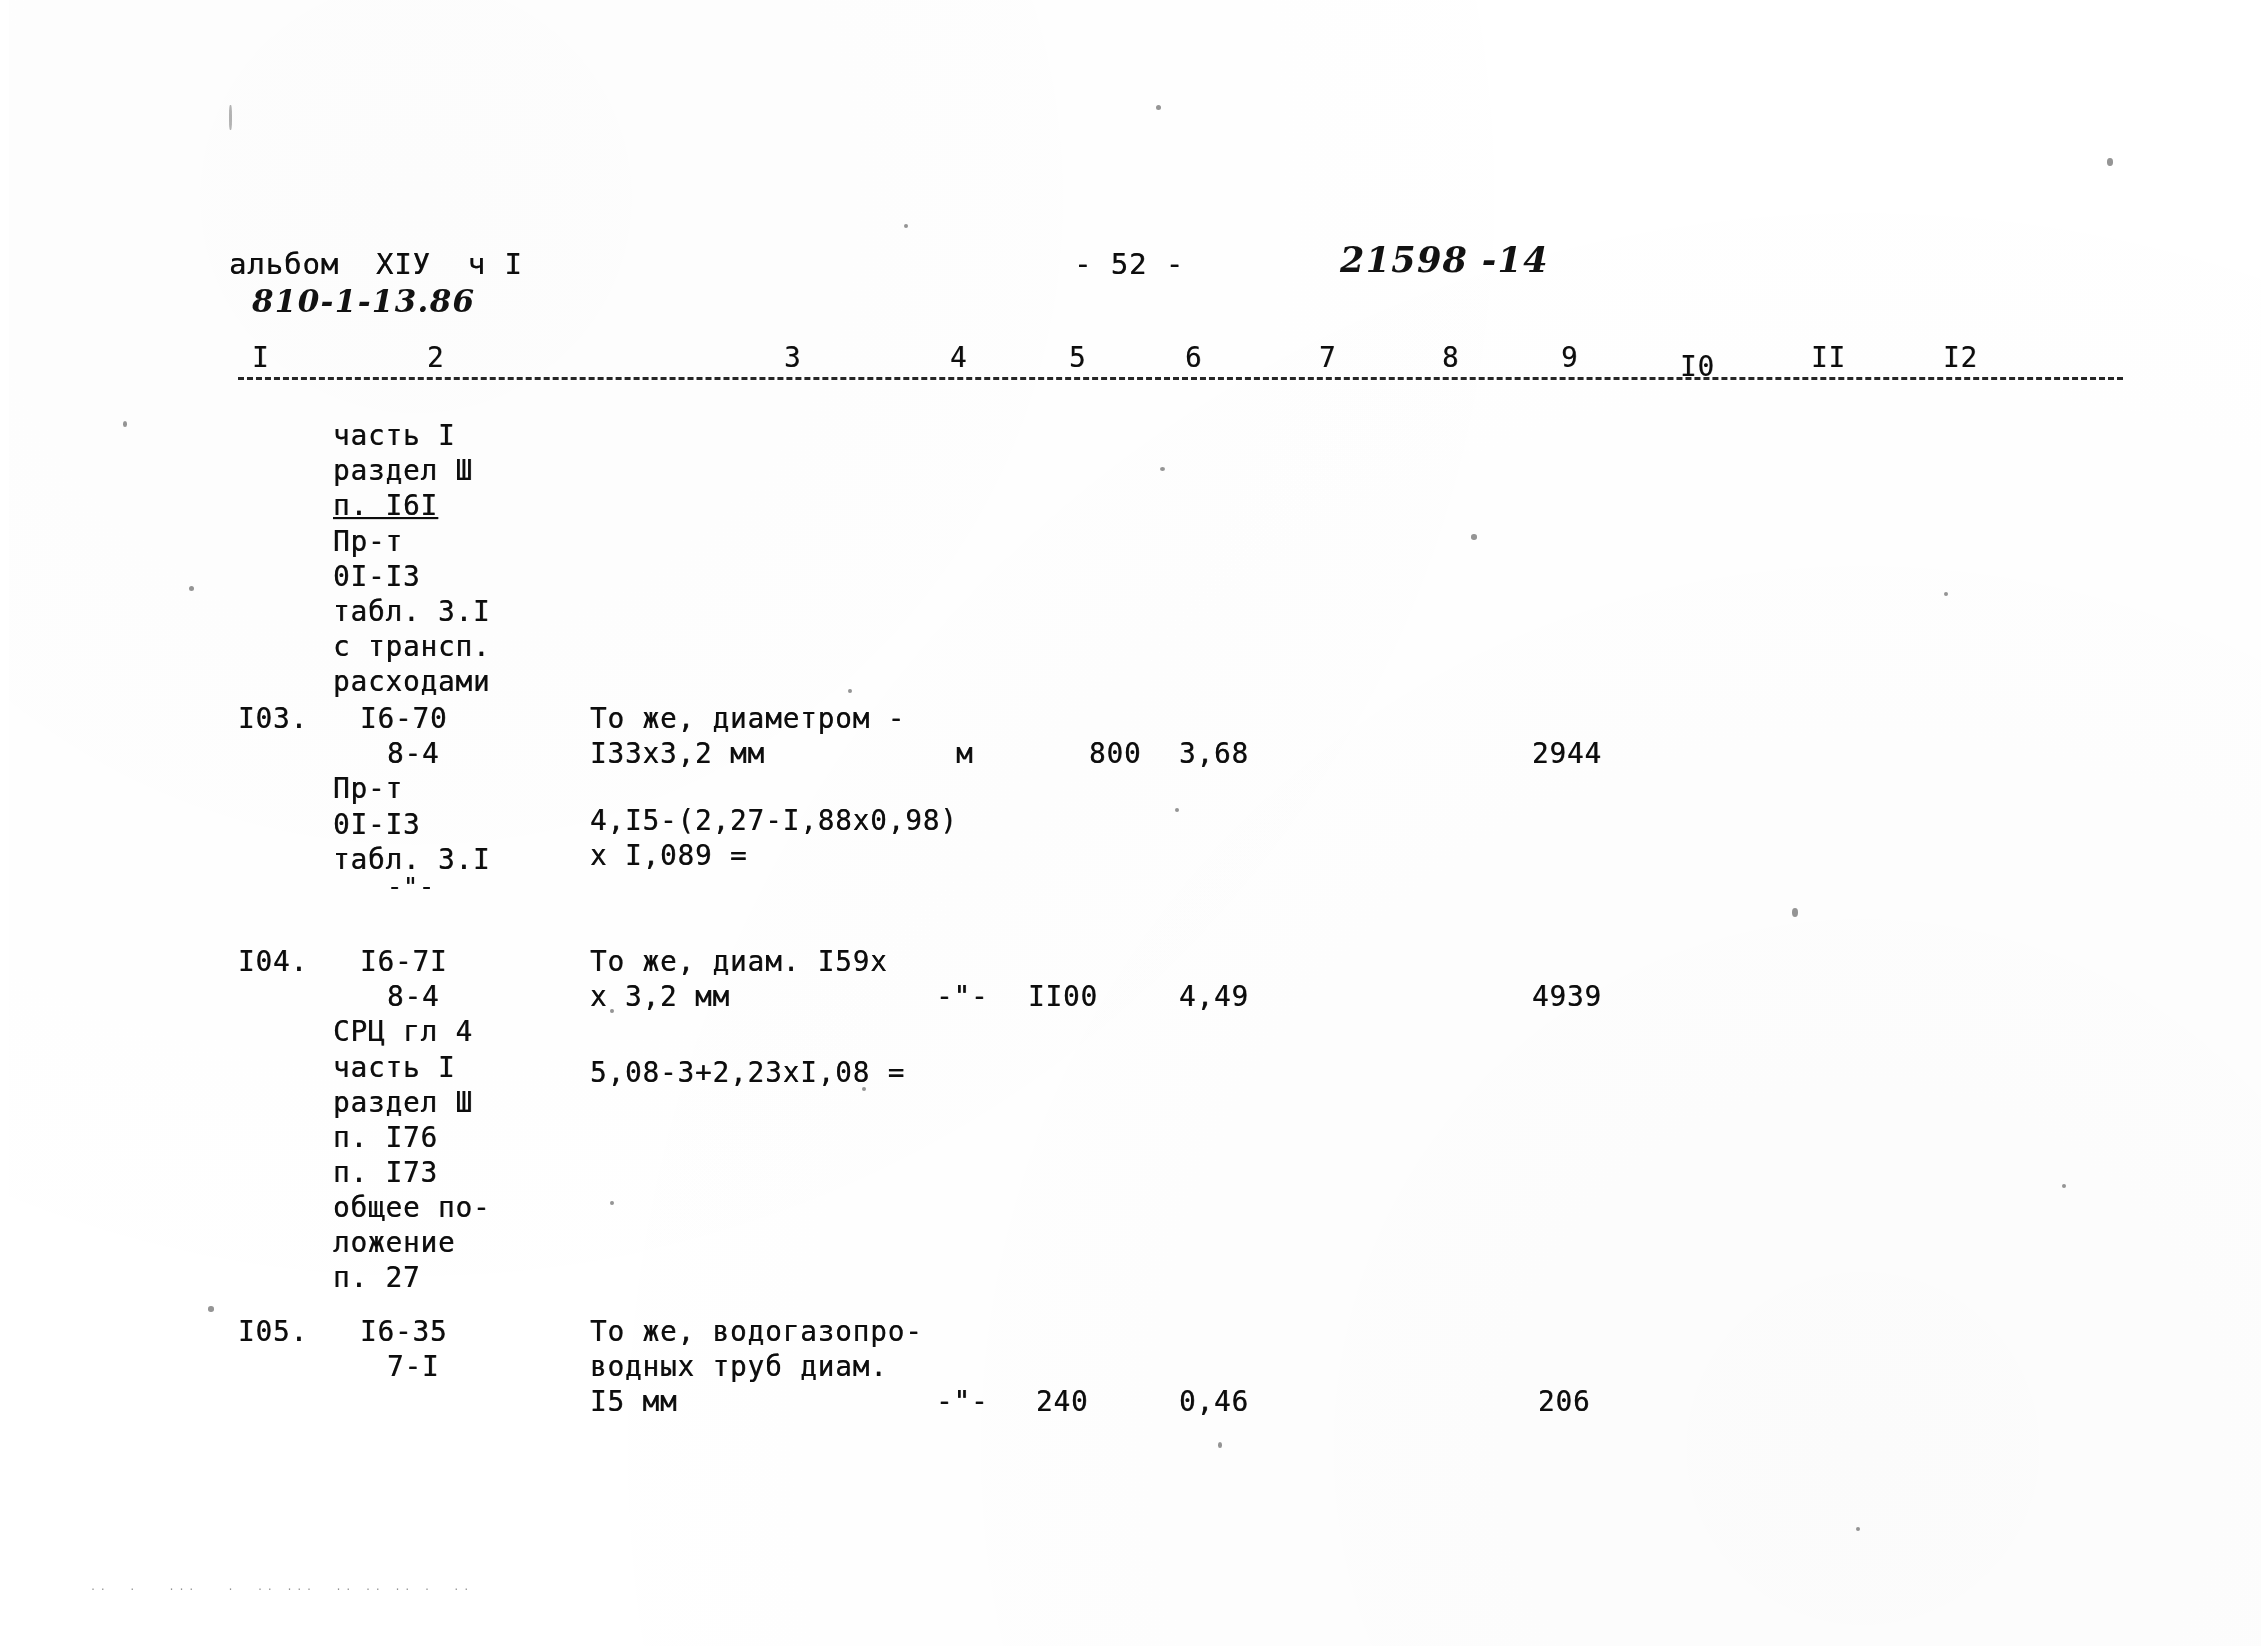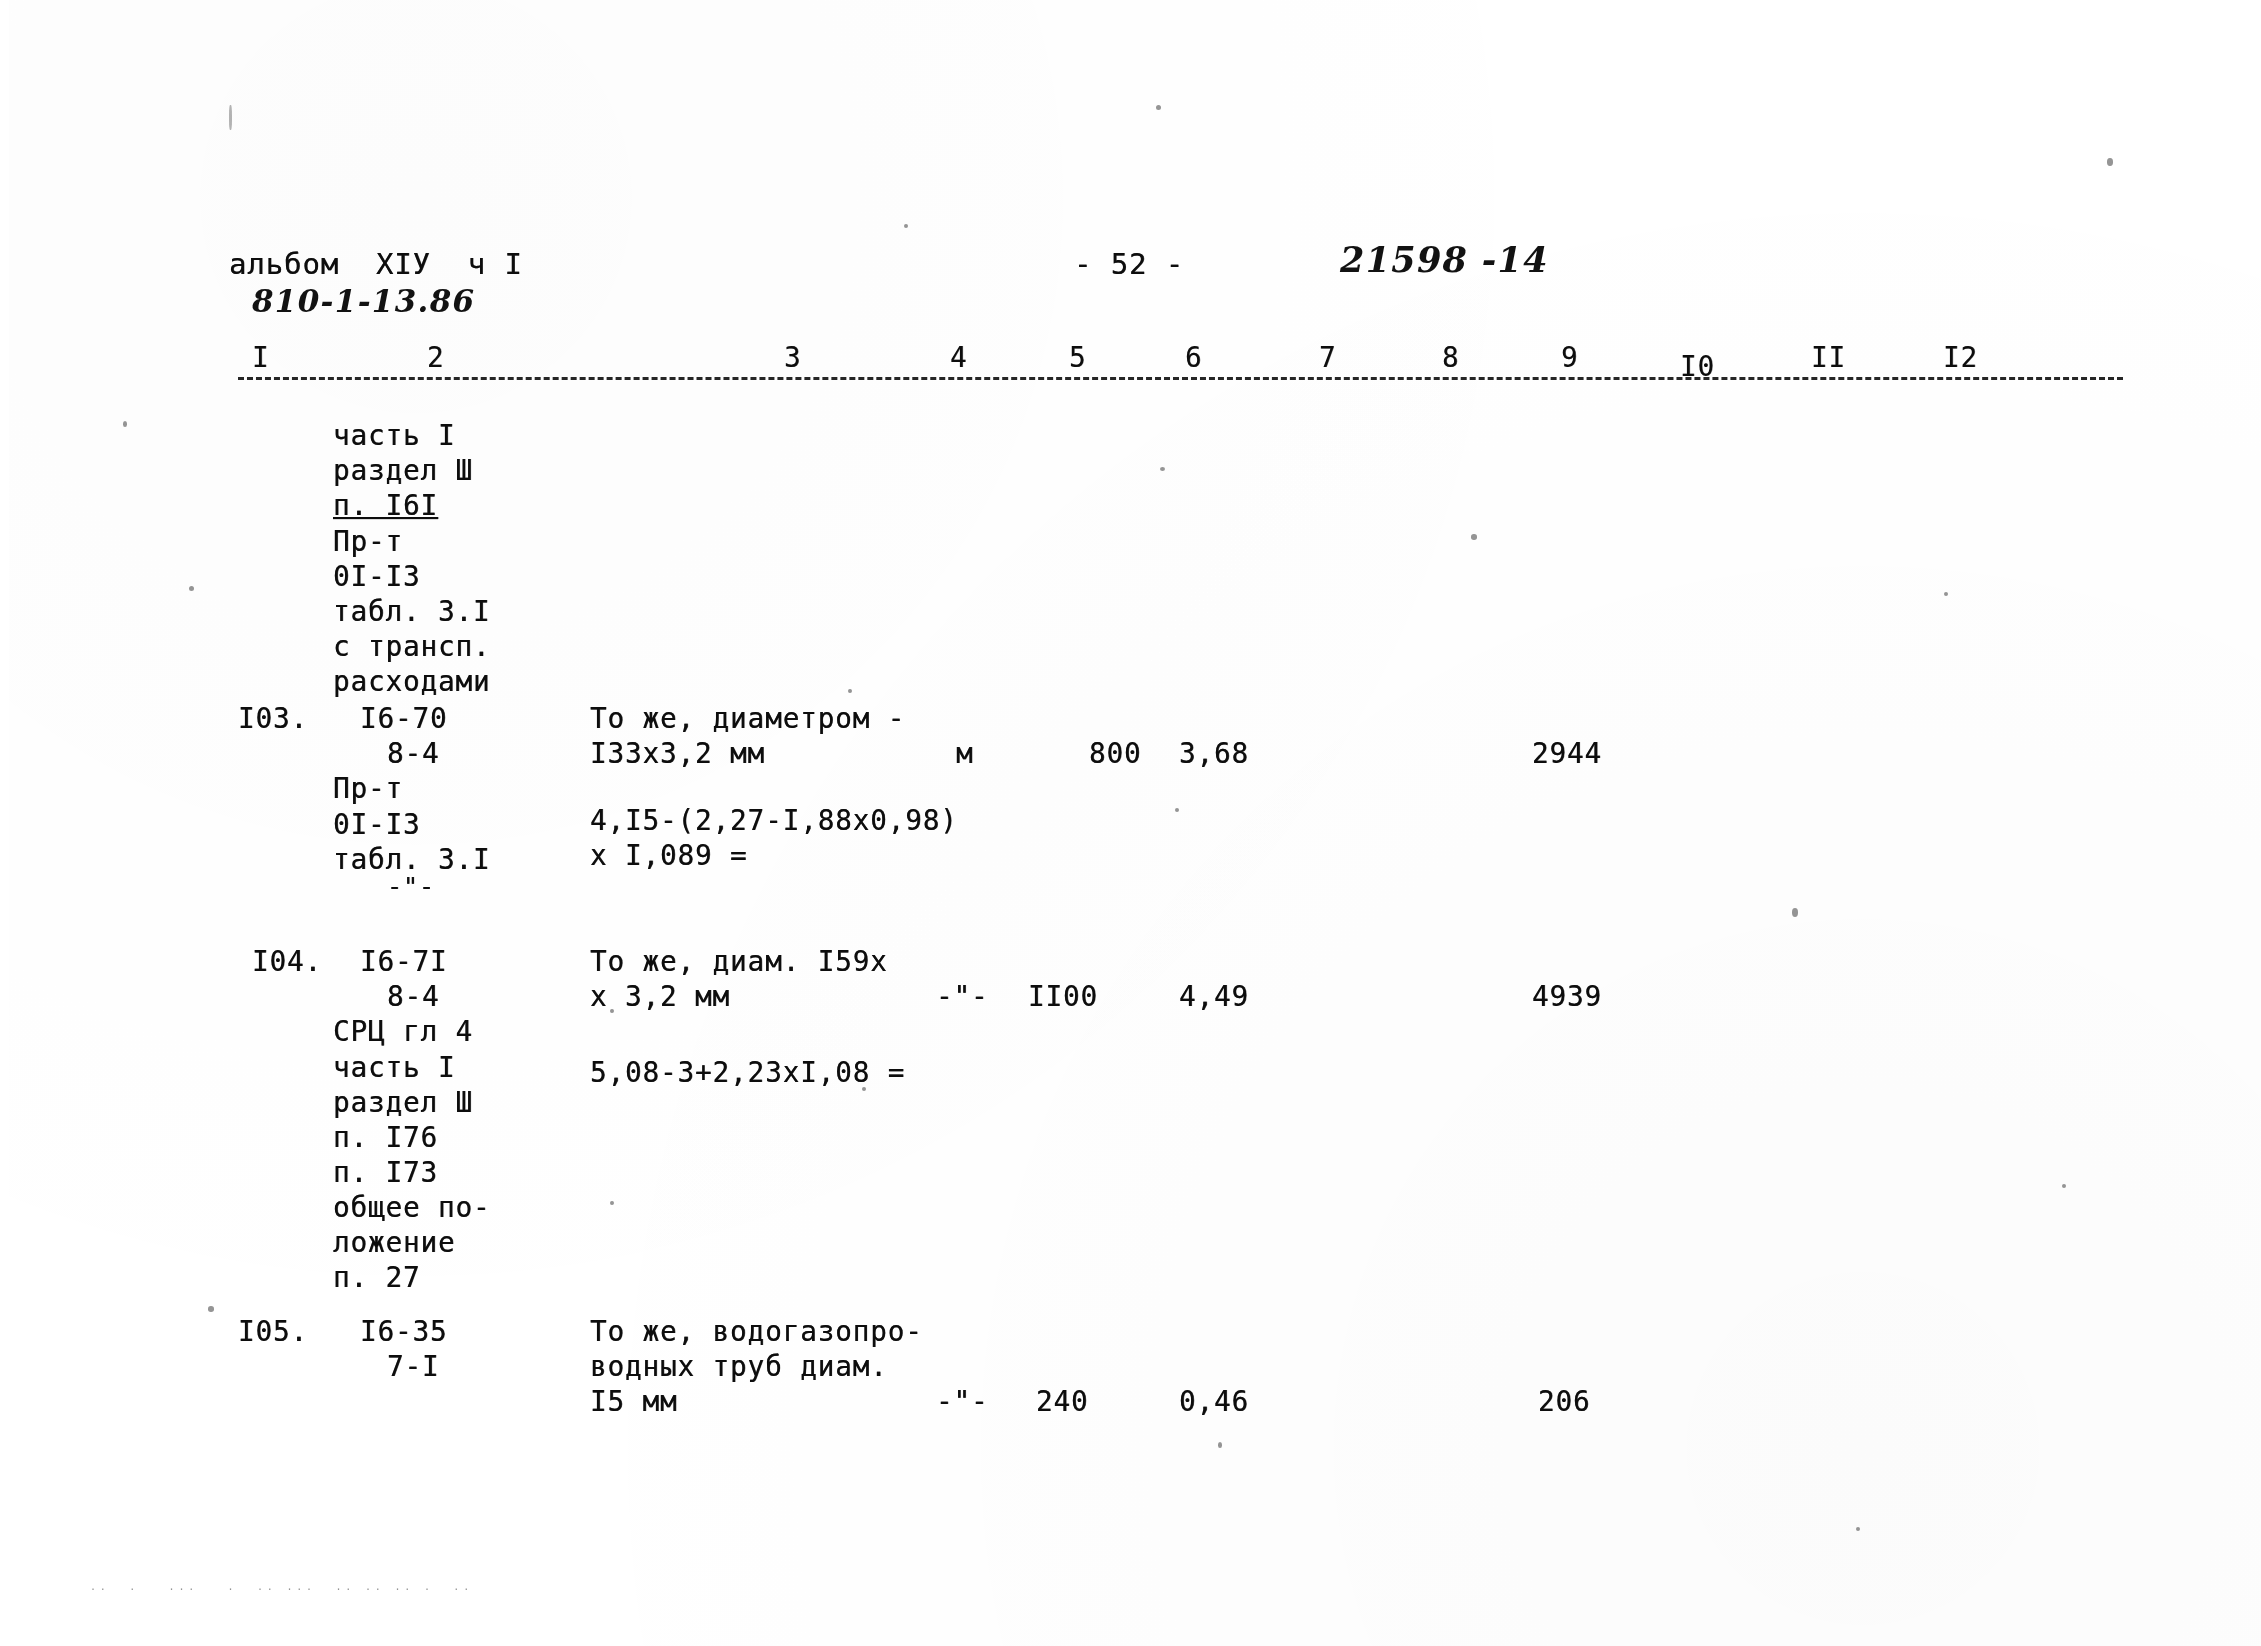--- a/index.html
+++ b/index.html
@@ -136,21 +136,21 @@
   <div class="typed" style="left:581px; top:736px;">I33х3,2 мм</div>
 
   <div class="typed" style="left:947px; top:736px;">м</div>
   <div class="typed" style="left:1080px; top:736px;">800</div>
   <div class="typed" style="left:1170px; top:736px;">3,68</div>
   <div class="typed" style="left:1523px; top:736px;">2944</div>
 
   <div class="typed" style="left:581px; top:803px;">4,I5-(2,27-I,88х0,98)</div>
   <div class="typed" style="left:581px; top:838px;">х I,089 =</div>
 
-  <div class="typed" style="left:243px; top:944px;">I04.</div>
+  <div class="typed" style="left:229px; top:944px;">I04.</div>
 
   <div class="typed" style="left:351px; top:944px;">I6-7I</div>
   <div class="typed" style="left:378px; top:979px;">8-4</div>
   <div class="typed" style="left:324px; top:1014px;">СРЦ гл 4</div>
   <div class="typed" style="left:324px; top:1050px;">часть I</div>
   <div class="typed" style="left:324px; top:1085px;">раздел Ш</div>
   <div class="typed" style="left:324px; top:1120px;text-align:right;">п. I76</div>
   <div class="typed" style="left:324px; top:1155px;">п. I73</div>
   <div class="typed" style="left:324px; top:1190px;">общее по-</div>
   <div class="typed" style="left:324px; top:1225px;">ложение</div>

